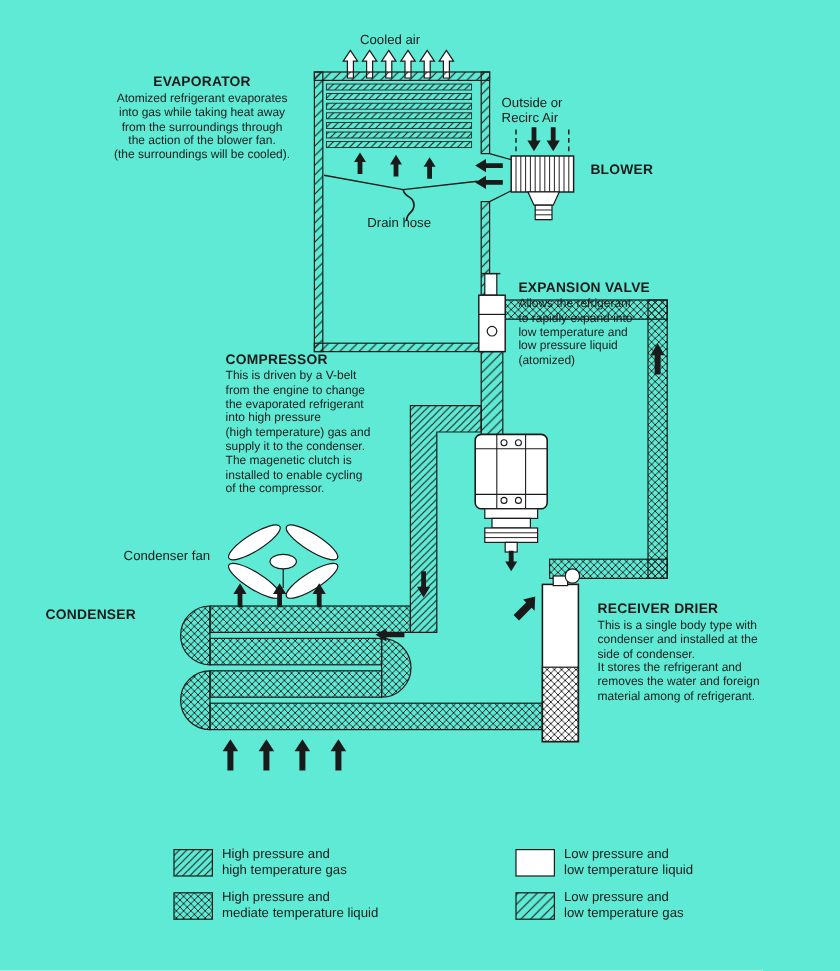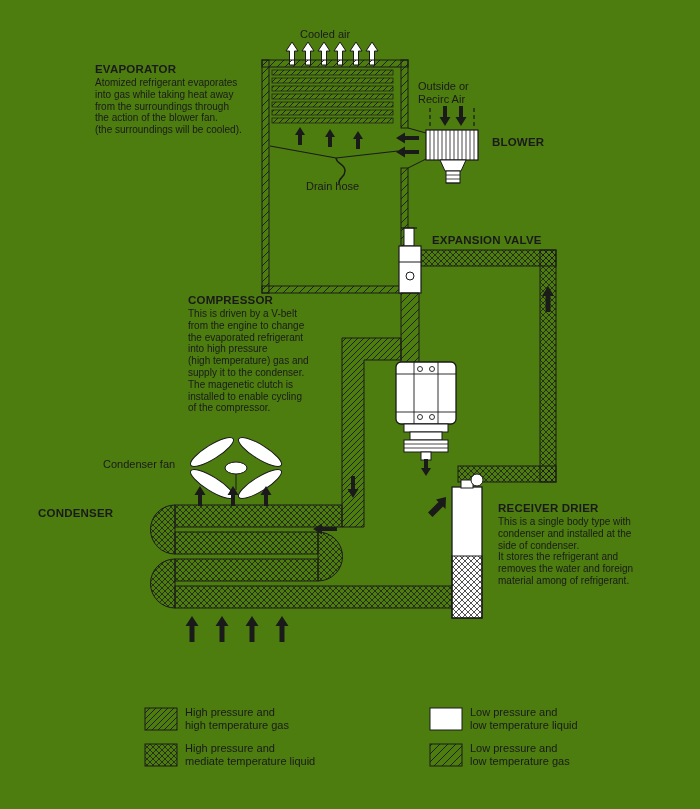--- a/index.html
+++ b/index.html
@@ -1,18 +1,18 @@
 <!DOCTYPE html>
 <html><head>
 <meta charset="utf-8">
 <style>
   * { margin:0; padding:0; box-sizing:border-box; }
   html,body { background:#ffffff; }
   body { font-family:"Liberation Sans", sans-serif; color:#1a1a1a; }
-  .canvas { position:relative; width:700px; height:809px; background:#4d7c0f; overflow:hidden; }
+  .canvas { position:relative; width:700px; height:809px; background:#5eead4; overflow:hidden; }
   .canvas > svg { position:absolute; left:0; top:0; }
   .blk { position:absolute; }
   .btitle { font-size:11.5px; font-weight:bold; letter-spacing:.2px; margin-bottom:2px; white-space:pre; }
   .btitle.gap { }
   .bbody { font-size:10px; line-height:1.18; white-space:pre; }
   .lbl { position:absolute; font-size:11px; line-height:1.15; white-space:pre; }
   .lbl.center { text-align:left; }
   .llabel { position:absolute; font-size:11px; line-height:1.18; white-space:pre; }
 </style>
 </head>
@@ -184,40 +184,45 @@
     <g stroke="#1a1a1a" stroke-width="1">
       <rect x="145" y="708" width="32" height="22" fill="url(#diag)"></rect>
       <rect x="145" y="744" width="32" height="22" fill="url(#cross)"></rect>
       <rect x="430" y="708" width="32" height="22" fill="#ffffff"></rect>
       <rect x="430" y="744" width="32" height="22" fill="url(#lightdiag)"></rect>
     </g>
   </svg>
 
   <div class="lbl" style="left:300px; top:28px;">Cooled air</div>
 
-  <div class="blk" style="left:95px; top:63px;">
+  <div class="blk" style="left:95px; top:63px;text-align:center;">
     <div class="btitle">EVAPORATOR</div>
     <div class="bbody">Atomized refrigerant evaporates
 into gas while taking heat away
 from the surroundings through
 the action of the blower fan.
 (the surroundings will be cooled).</div>
   </div>
 
   <div class="lbl center" style="left:418px; top:80px; width:74px;">Outside or
 Recirc Air</div>
 
   <div class="blk" style="left:492px; top:112px;margin-top:24px;">
     <div class="btitle">BLOWER</div>
   </div>
 
   <div class="lbl" style="left:306px; top:180px;">Drain hose</div>
 
   <div class="blk" style="left:432px; top:234px;">
     <div class="btitle gap">EXPANSION VALVE</div>
+    <div class="bbody">Allows the refrigerant
+to rapidly expand into
+low temperature and
+low pressure liquid
+(atomized)</div>
   </div>
 
   <div class="blk" style="left:188px; top:294px;">
     <div class="btitle">COMPRESSOR</div>
     <div class="bbody">This is driven by a V-belt
 from the engine to change
 the evaporated refrigerant
 into high pressure
 (high temperature) gas and
 supply it to the condenser.

